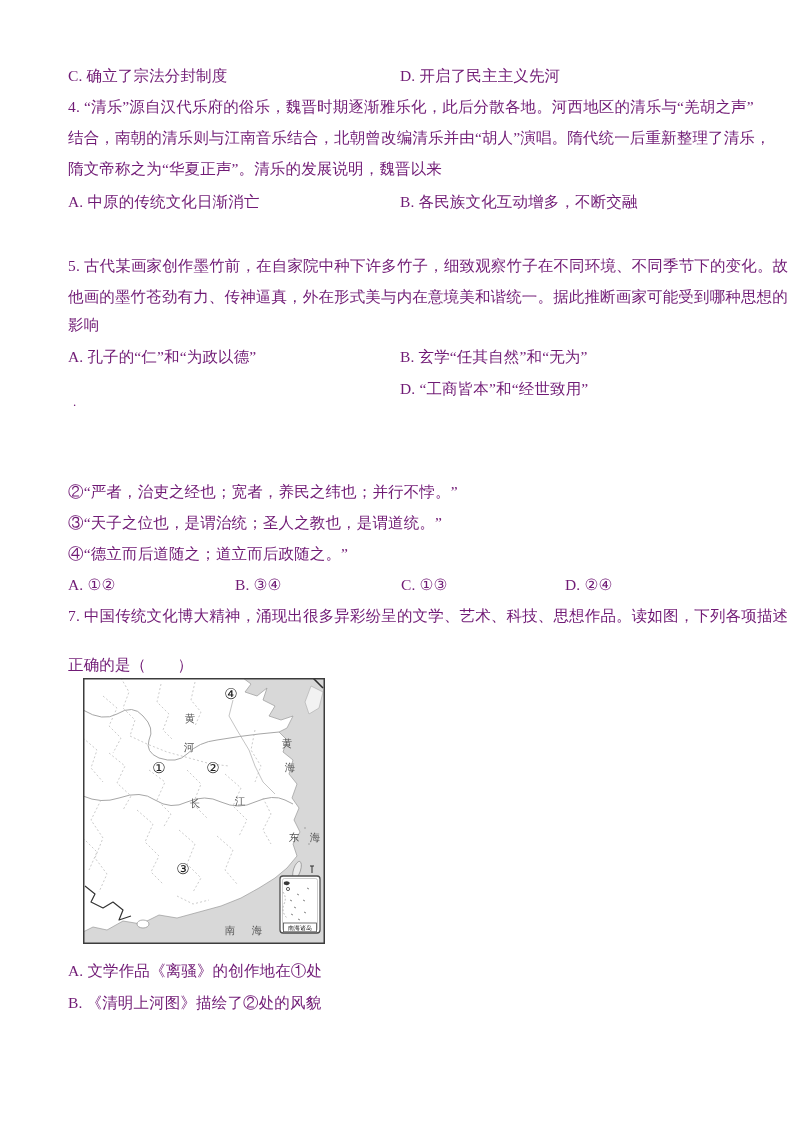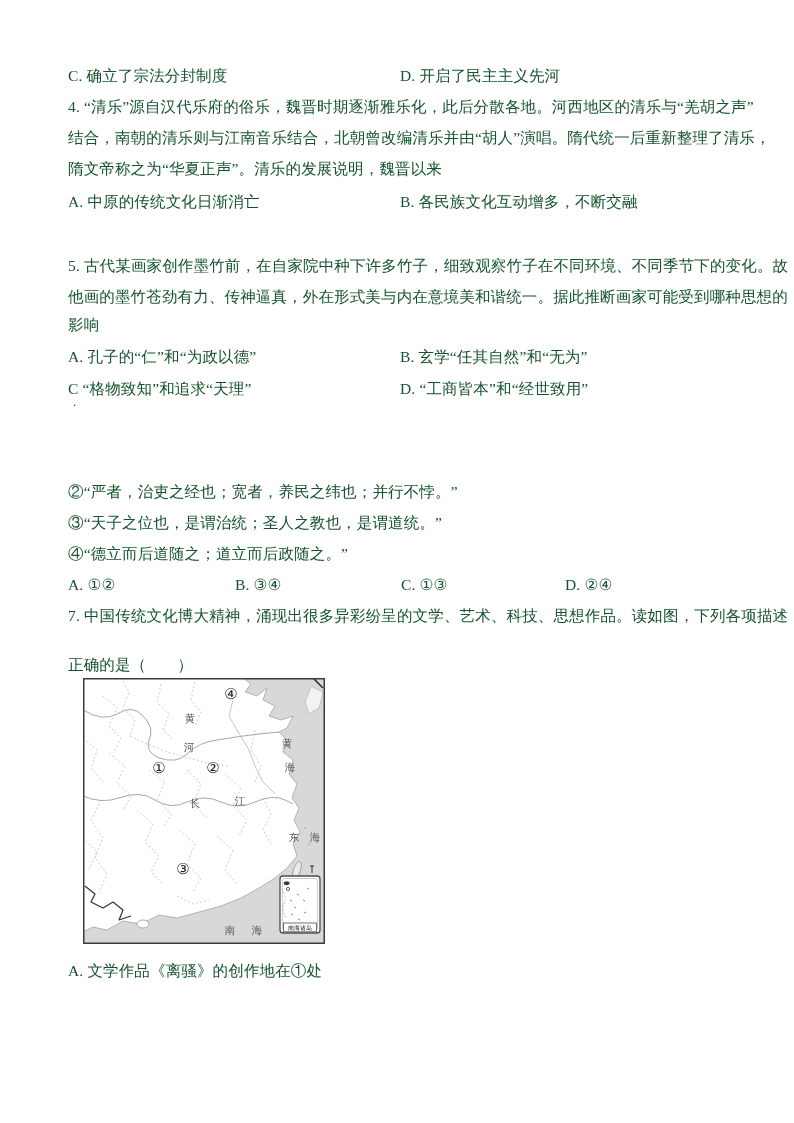--- a/index.html
+++ b/index.html
@@ -1,19 +1,19 @@
 <!DOCTYPE html>
 <html><head>
 <meta charset="utf-8">
 <style>
   html,body{margin:0;padding:0;background:#ffffff;}
   .page{
     position:relative;width:794px;height:1123px;background:#ffffff;
     font-family:"Liberation Serif","DejaVu Serif",serif;
-    color:#14532d;font-size:15.5px;line-height:20px;overflow:hidden;
+    color:#701a75;font-size:15.5px;line-height:20px;overflow:hidden;
   }
   .line{position:absolute;white-space:nowrap;letter-spacing:.15px;}
   .map-svg{position:absolute;left:83px;top:678px;}
   .map-svg text{font-family:"Liberation Serif","DejaVu Serif",serif;}
 </style>
 </head>
 <body>
 
 <div class="page">
 
@@ -24,21 +24,20 @@
   <div class="line" style="top:128px;left:68px">结合，南朝的清乐则与江南音乐结合，北朝曾改编清乐并由“胡人”演唱。隋代统一后重新整理了清乐，</div>
   <div class="line" style="top:192px;left:68px">A. 中原的传统文化日渐消亡</div>
   <div class="line" style="top:159px;left:68px">隋文帝称之为“华夏正声”。清乐的发展说明，魏晋以来</div>
   <div class="line" style="top:192px;left:400px">B. 各民族文化互动增多，不断交融</div>
 
   <div class="line" style="top:256px;left:68px">5. 古代某画家创作墨竹前，在自家院中种下许多竹子，细致观察竹子在不同环境、不同季节下的变化。故</div>
   <div class="line" style="top:287px;left:68px">他画的墨竹苍劲有力、传神逼真，外在形式美与内在意境美和谐统一。据此推断画家可能受到哪种思想的</div>
   <div class="line" style="top:315px;left:68px">影响</div>
   <div class="line" style="top:347px;left:68px">A. 孔子的“仁”和“为政以德”</div>
   <div class="line" style="top:347px;left:400px">B. 玄学“任其自然”和“无为”</div>
-  <div class="line" style="top:379px;left:68px">C “格物致知”和追求“天理”</div>
   <div class="line" style="top:392px;left:73px;font-size:13px">.</div>
   <div class="line" style="top:379px;left:400px">D. “工商皆本”和“经世致用”</div>
 
   <div class="line" style="top:482px;left:68px">②“严者，治吏之经也；宽者，养民之纬也；并行不悖。”</div>
   <div class="line" style="top:513px;left:68px">③“天子之位也，是谓治统；圣人之教也，是谓道统。”</div>
   <div class="line" style="top:544px;left:68px">④“德立而后道随之；道立而后政随之。”</div>
   <div class="line" style="top:575px;left:68px">A. ①②</div>
   <div class="line" style="top:575px;left:235px">B. ③④</div>
   <div class="line" style="top:575px;left:401px">C. ①③</div>
   <div class="line" style="top:575px;left:565px">D. ②④</div>
@@ -123,14 +122,15 @@
       </g>
       <path d="M200,214 q4,6 1,12 q-3,8 3,14" fill="none" stroke="#8d8d8d" stroke-width="0.6" stroke-dasharray="1.8 1.8"></path>
       <rect x="200.5" y="245" width="33" height="8.8" fill="#ffffff" stroke="#4d4d4d" stroke-width="0.8"></rect>
       <text x="217" y="251.8" font-size="6" text-anchor="middle" fill="#1d1d1d">南海诸岛</text>
     </g>
 
     <rect x="0.75" y="0.75" width="240.5" height="264.5" fill="none" stroke="#3c3c3c" stroke-width="1.5"></rect>
   </svg>
 
   <div class="line" style="top:961px;left:68px">A. 文学作品《离骚》的创作地在①处</div>
+  <div class="line" style="top:993px;left:68px">B. 《清明上河图》描绘了②处的风貌</div>
 
 </div>
 
 </body></html>

